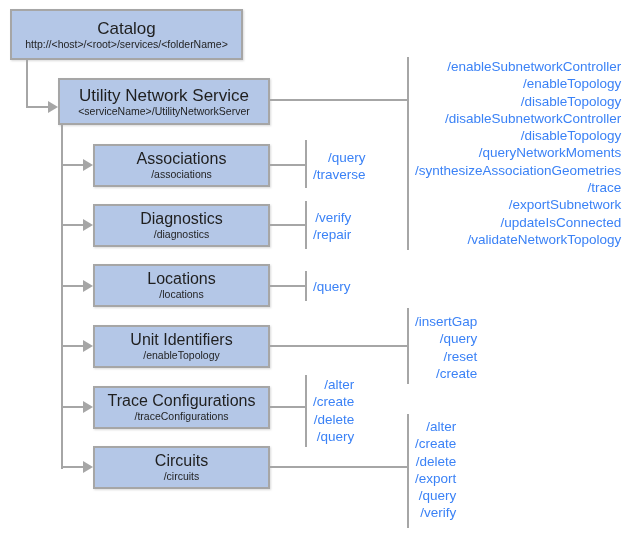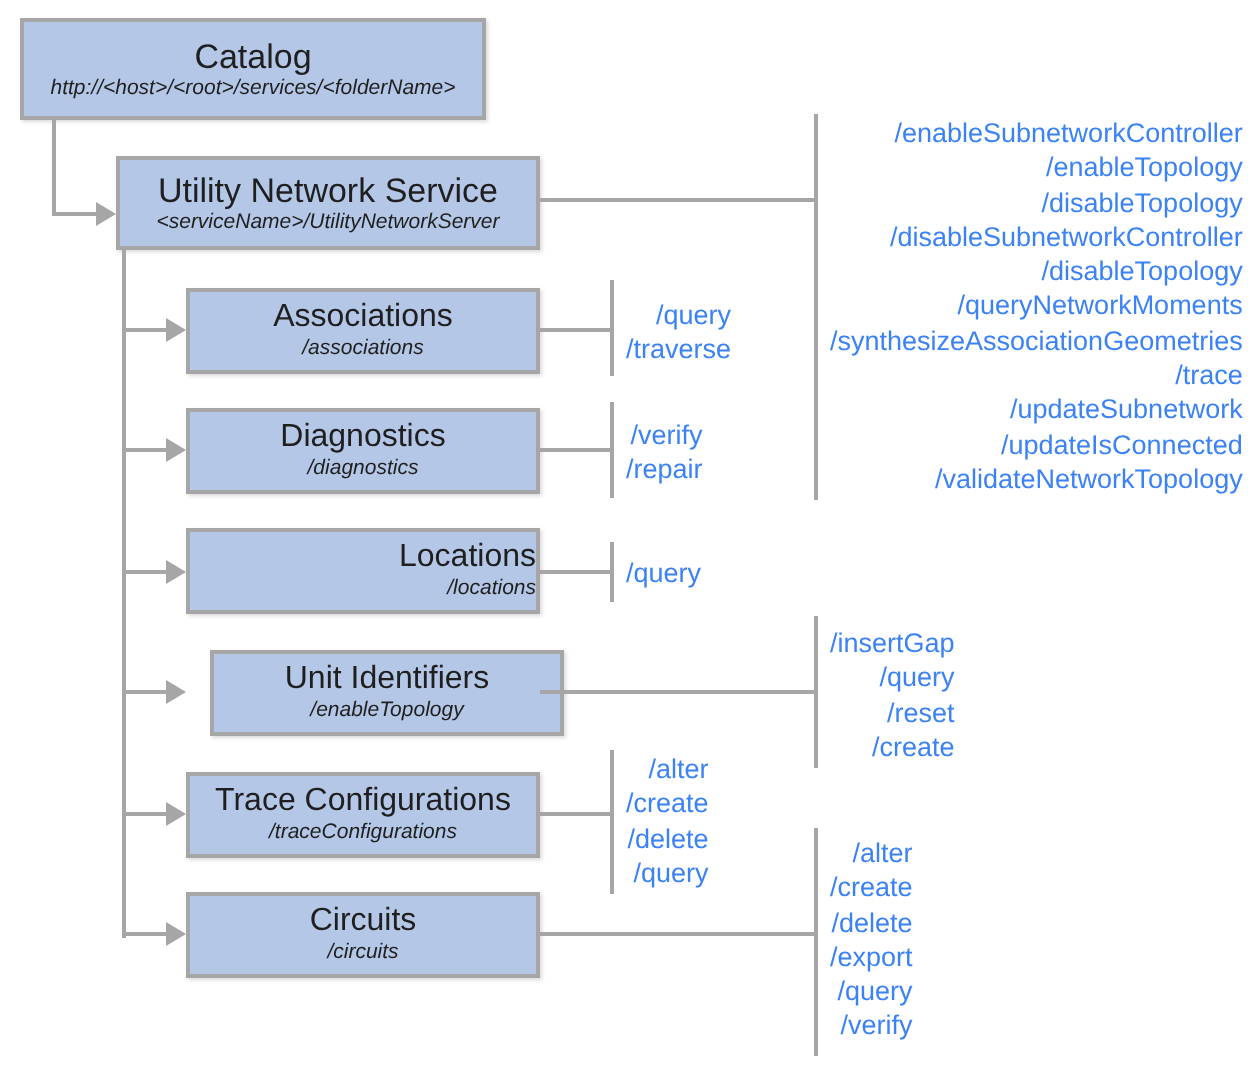--- a/index.html
+++ b/index.html
@@ -32,21 +32,20 @@
     font-size: 17px;
     line-height: 1.12;
     color: #1f1f1f;
     white-space: nowrap;
   }
   .node .subtitle {
     font-size: 10.5px;
     line-height: 1.2;
     color: #1f1f1f;
     white-space: nowrap;
-    font-style: italic;
   }
   .node.small .title { font-size: 16px; }
   .h-line, .v-line {
     position: absolute;
     background: #a6a6a6;
   }
   .h-line { height: 2px; }
   .v-line { width: 2px; }
   .arrow-right {
     position: absolute;
@@ -88,21 +87,21 @@
   <div class="v-line" style="left:407px; top:57px; height:193px;"></div>
   <div class="ops" style="left:415px; top:58px;">
       <div>/enableSubnetworkController</div>
       <div>/enableTopology</div>
       <div>/disableTopology</div>
       <div>/disableSubnetworkController</div>
       <div>/disableTopology</div>
       <div>/queryNetworkMoments</div>
       <div>/synthesizeAssociationGeometries</div>
       <div>/trace</div>
-      <div>/updateSubnetwork</div>
+      <div>/exportSubnetwork</div>
       <div>/updateIsConnected</div>
       <div>/validateNetworkTopology</div>
     </div>
 
   <div class="v-line" style="left:61px; top:123px; height:346px;"></div>
 
   <div class="h-line" style="left:61px; top:164px; width:22px;"></div>
   <div class="arrow-right" style="left:83px; top:159px;"></div>
 
   <div class="h-line" style="left:61px; top:224px; width:22px;"></div>
@@ -135,31 +134,31 @@
     <div class="title">Diagnostics</div>
     <div class="subtitle">/diagnostics</div>
   </div>
   <div class="h-line" style="left:270px; top:224px; width:35px;"></div>
   <div class="v-line" style="left:305px; top:201px; height:48px;"></div>
   <div class="ops" style="left:313px; top:209px;">
       <div>/verify</div>
       <div>/repair</div>
     </div>
 
-  <div class="node small" style="left:93px; top:264px; width:177px; height:43px;align-items:flex-end;">
+  <div class="node small" style="left:93px; top:264px; width:177px; height:43px;">
     <div class="title">Locations</div>
     <div class="subtitle">/locations</div>
   </div>
   <div class="h-line" style="left:270px; top:285px; width:35px;"></div>
   <div class="v-line" style="left:305px; top:271px; height:30px;"></div>
   <div class="ops" style="left:313px; top:278px;">
       <div>/query</div>
     </div>
 
-  <div class="node small" style="left:105px; top:325px; width:177px; height:43px;">
+  <div class="node small" style="left:93px; top:325px; width:177px; height:43px;">
     <div class="title">Unit Identifiers</div>
     <div class="subtitle">/enableTopology</div>
   </div>
   <div class="h-line" style="left:270px; top:345px; width:137px;"></div>
   <div class="v-line" style="left:407px; top:308px; height:76px;"></div>
   <div class="ops" style="left:415px; top:313px;">
       <div>/insertGap</div>
       <div>/query</div>
       <div>/reset</div>
       <div>/create</div>

